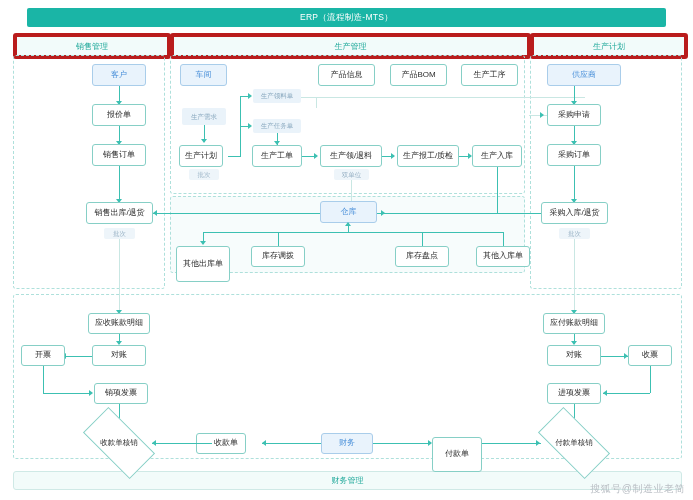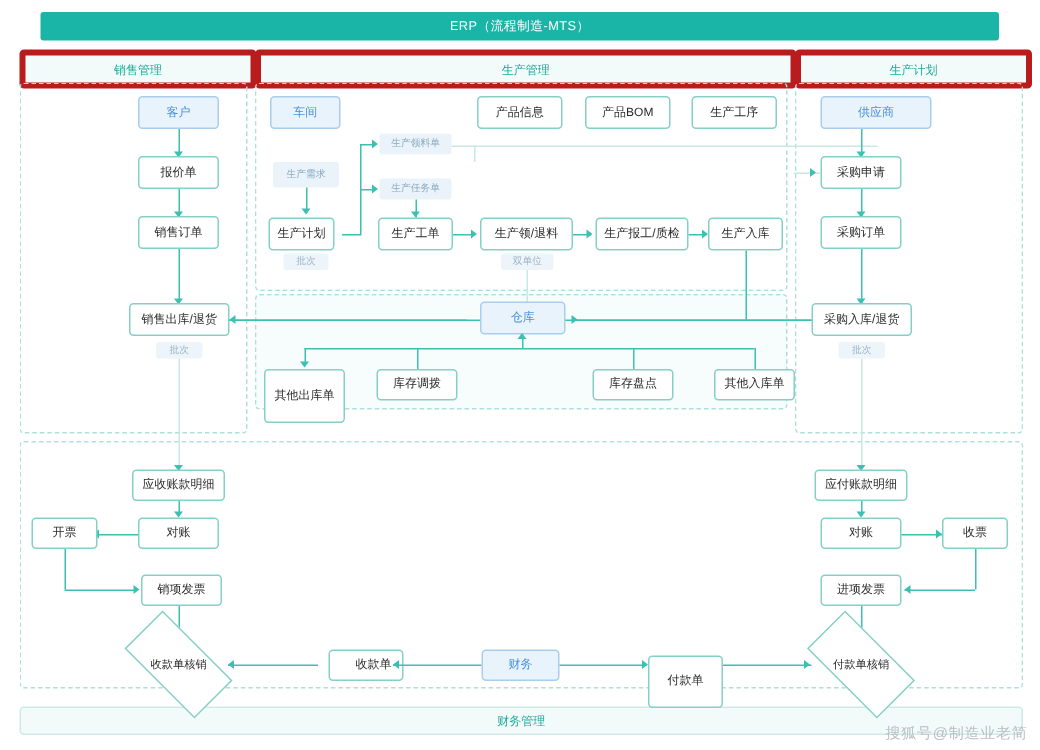--- a/index.html
+++ b/index.html
@@ -262,21 +262,21 @@
 
   <div class="abs node" style="left:94px;top:383px;width:54px;height:21px;">销项发票</div>
   <div class="abs ln v" style="left:119px;top:404px;height:21px;"></div>
   <div class="abs arw down" style="left:116px;top:421px;"></div>
 
   <div class="abs diamond" style="position:absolute;left:86px;top:425px;width:66px;height:36px;">
     <span class="dshape"></span>
     <span class="dtext">收款单核销</span>
   </div>
 
-  <div class="abs node" style="left:219px;top:433px;width:50px;height:21px;padding-left:12px;">收款单</div>
+  <div class="abs node" style="left:196px;top:433px;width:50px;height:21px;padding-left:12px;">收款单</div>
   <div class="abs ln h" style="left:152px;top:443px;width:60px;"></div>
   <div class="abs arw left" style="left:152px;top:440px;"></div>
 
   <div class="abs ln h" style="left:262px;top:443px;width:59px;"></div>
   <div class="abs arw left" style="left:262px;top:440px;"></div>
 
   <div class="abs node blue" style="left:321px;top:433px;width:52px;height:21px;">财务</div>
 
   <div class="abs ln h" style="left:373px;top:443px;width:58px;"></div>
   <div class="abs arw right" style="left:428px;top:440px;"></div>

